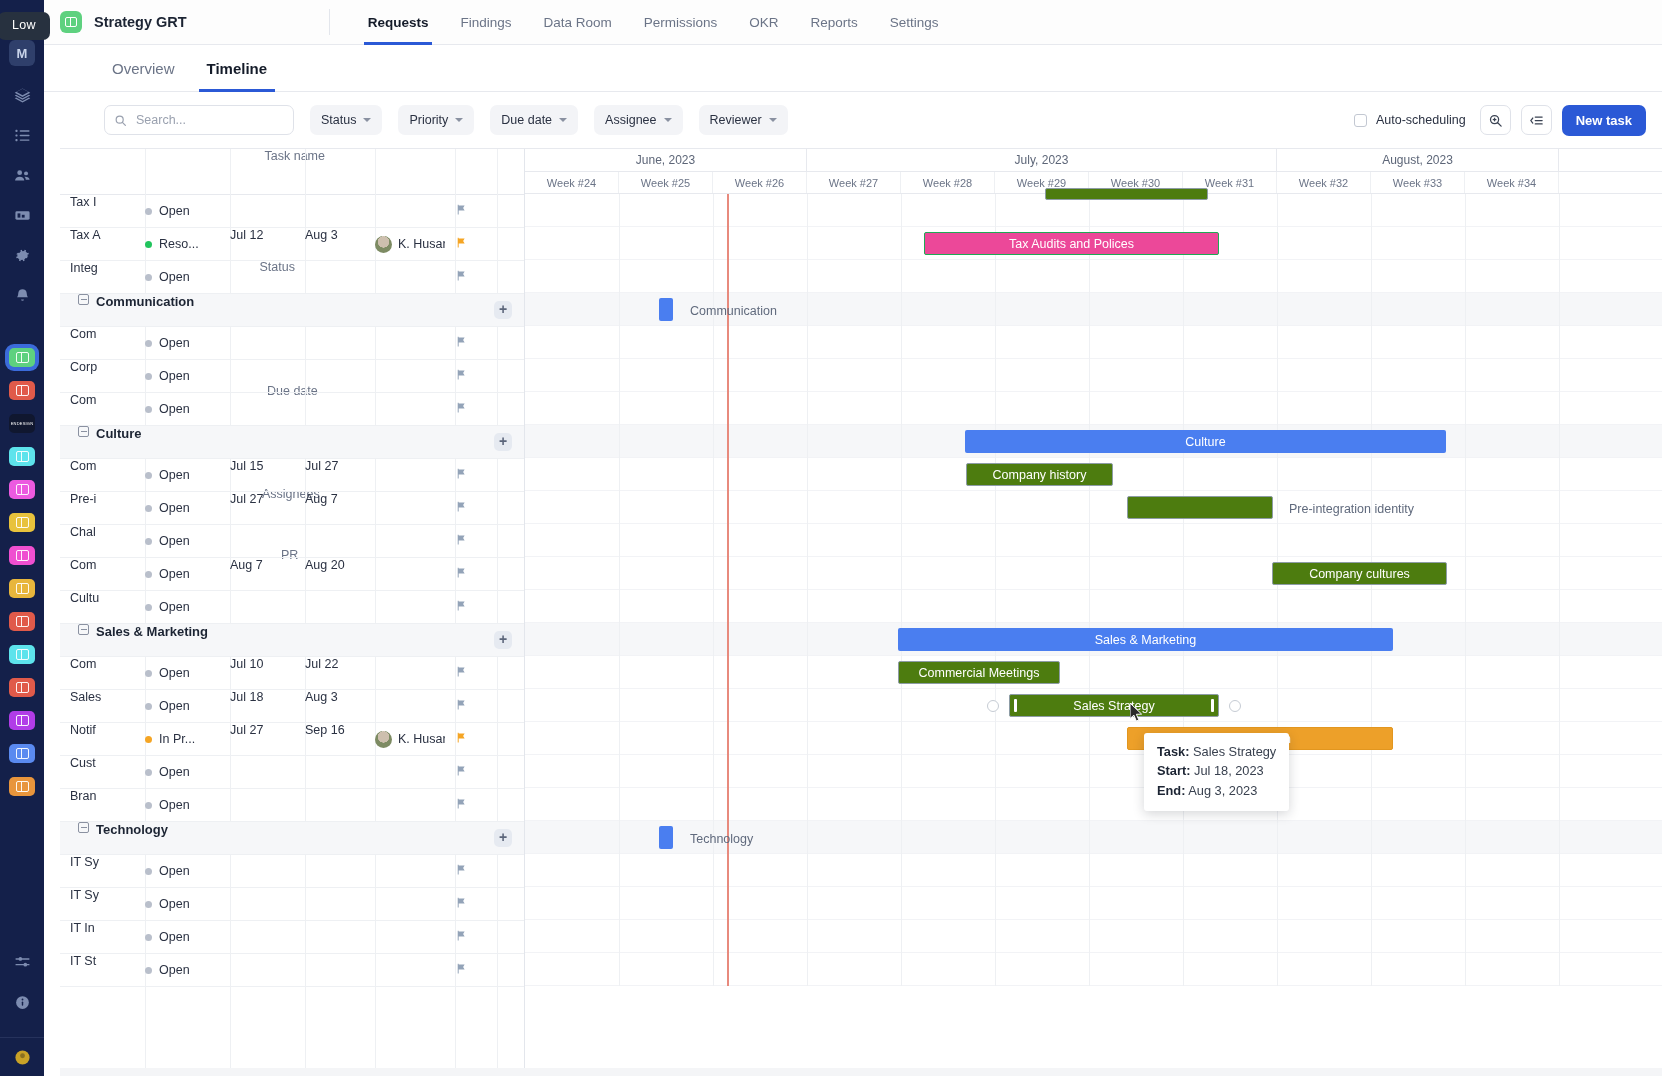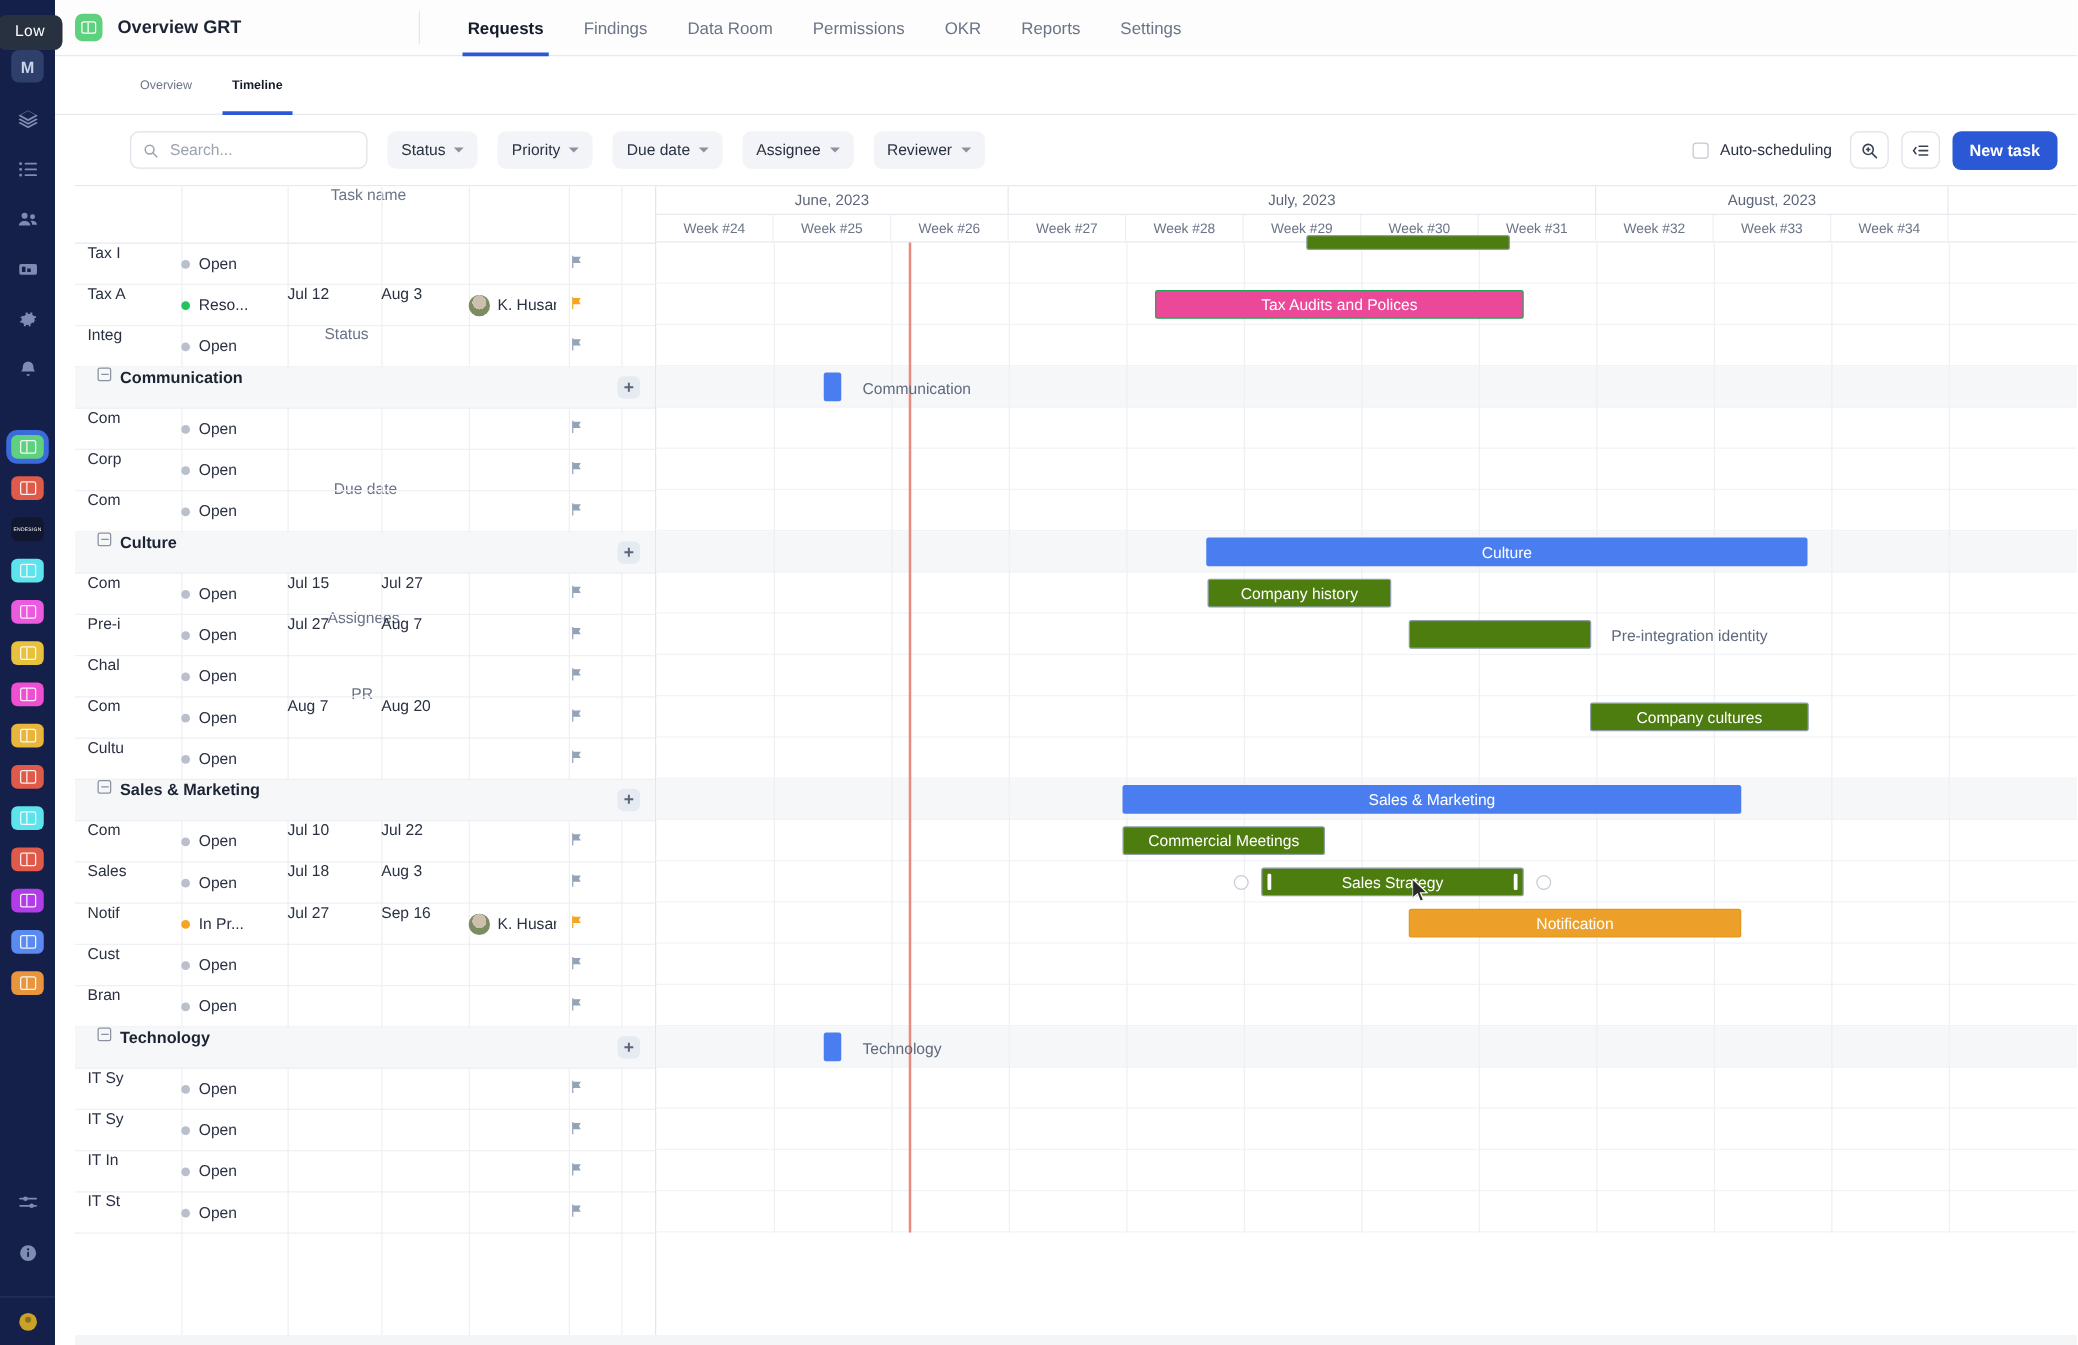--- a/index.html
+++ b/index.html
@@ -78,21 +78,21 @@
     font-size: 13.5px; color: #6b7487; padding: 0 16px; height: 45px;
     display: flex; align-items: center; position: relative; cursor: pointer;
   }
   .topnav-item.active { color: #141b29; font-weight: bold; }
   .topnav-item.active::after {
     content: ""; position: absolute; left: 12px; right: 12px; bottom: 0; height: 2.5px; background: #2b59d6;
   }
 
   
   .subtabs { height: 47px; flex: 0 0 47px; display: flex; align-items: center; padding-left: 60px; border-bottom: 1px solid #e7e9ee; }
-  .subtab { font-size: 10px; color: #6b7487; margin-right: 16px; height: 47px; display: flex; align-items: center; position: relative; padding: 0 8px; cursor: pointer; }
+  .subtab { font-size: 15px; color: #6b7487; margin-right: 16px; height: 47px; display: flex; align-items: center; position: relative; padding: 0 8px; cursor: pointer; }
   .subtab.active { color: #141b29; font-weight: bold; }
   .subtab.active::after { content: ""; position: absolute; left: 0; right: 0; bottom: 0; height: 2.5px; background: #2b59d6; }
 
   
   .toolbar { height: 56px; flex: 0 0 56px; display: flex; align-items: center; padding: 0 16px 0 60px; }
   .search-box {
     width: 190px; height: 30px; border: 1px solid #dfe2e9; border-radius: 7px;
     display: flex; align-items: center; padding: 0 9px; background: #fff;
   }
   .search-box svg { width: 13px; height: 13px; color: #9aa1af; margin-right: 7px; flex: 0 0 13px; }
@@ -314,21 +314,21 @@
       </div>
     </div>
   </div>
 
   <div class="main">
 
     <div class="topbar">
       <div class="proj-badge">
           <span class="mini"></span>
         </div>
-      <div class="proj-title">Overview GRT</div>
+      <div class="proj-title">Strategy GRT</div>
       <div class="topdiv"></div>
       <div class="topnav">
         <div class="topnav-item active">Requests</div>
         <div class="topnav-item">Findings</div>
         <div class="topnav-item">Data Room</div>
         <div class="topnav-item">Permissions</div>
         <div class="topnav-item">OKR</div>
         <div class="topnav-item">Reports</div>
         <div class="topnav-item">Settings</div>
       </div>
@@ -874,20 +874,28 @@
               <span class="handle" style="position:absolute;right:4px"></span>
             </div>
             <div class="bar orange" style="left: 602px; width: 266px; top: 533px;">Notification</div>
             <div class="milestone" style="left: 134px; top: 632px;"></div>
             <div class="bar-outside-label" style="left: 165px; top: 638px;">Technology</div>
             <div class="dep"></div>
             <div class="dep"></div>
           </div>
       </div>
 
+      <div class="tooltip" id="gantt-tooltip" style="left:1084px; top:584px;">
+        <div><b>Task:</b>
+          <span>Sales Strategy</span></div>
+        <div><b>Start:</b>
+          <span>Jul 18, 2023</span></div>
+        <div><b>End:</b>
+          <span>Aug 3, 2023</span></div>
+      </div>
 
       <svg class="cursor" style="left:1070px; top:554px;" viewBox="0 0 13 19">
         <polygon points="0,0 0,15.5 3.9,12.2 6.3,18 8.8,16.9 6.4,11.3 11.6,11.1" fill="#2b2b2b" stroke="#ffffff" stroke-width="1"></polygon>
       </svg>
 
       <div class="scroll-stub"></div>
     </div>
 
   </div>
 </div>

